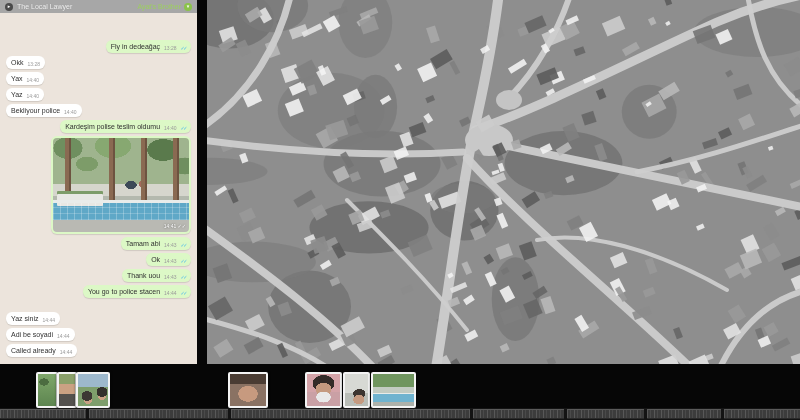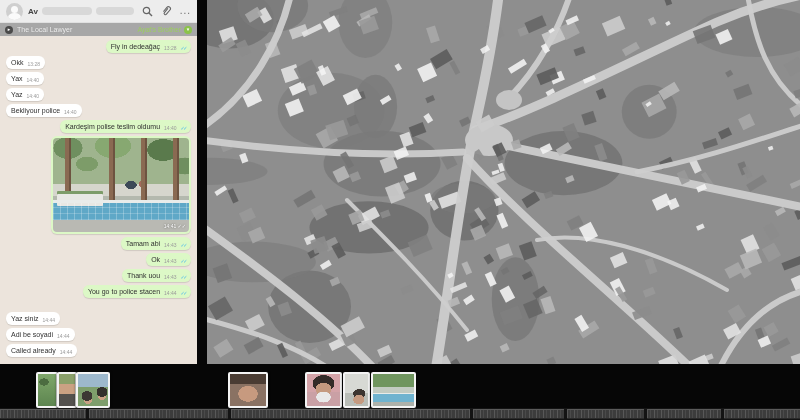--- a/index.html
+++ b/index.html
@@ -107,40 +107,20 @@
   .marker.small { border-left-width:3px; border-right-width:3px; border-top-width:4px; }
   .ruler { position:absolute; left:0; top:408px; width:800px; height:12px; background:#141414; }
   .ruler-seg { position:absolute; top:1px; height:10px; background:#3c3c3c;
     border-top:1px solid #5a5a5a; border-bottom:1px solid #2a2a2a;
     background-image:repeating-linear-gradient(90deg, #585858 0 1px, transparent 1px 3px, #4a4a4a 3px 4px, transparent 4px 7px); }
 </style>
 </head>
 <body>
 
 <div class="chat-panel">
-  <div class="chat-topbar">
-    <div class="avatar"></div>
-    <div class="contact-name">Av</div>
-    <div class="redact-pill" style="width:50px"></div>
-    <div class="redact-pill" style="width:38px"></div>
-    <div class="topbar-icons">
-      <span>
-        <svg class="icon-svg" width="11" height="11" viewBox="0 0 11 11">
-          <circle cx="4.5" cy="4.5" r="3.2" fill="none" stroke="#666" stroke-width="1.2"></circle>
-          <line x1="7" y1="7" x2="10" y2="10" stroke="#666" stroke-width="1.4"></line>
-        </svg>
-      </span>
-      <span>
-        <svg class="icon-svg" width="11" height="12" viewBox="0 0 11 12" style="transform:rotate(40deg)">
-          <path d="M3.5 8 L3.5 3 a2 2 0 0 1 4 0 L7.5 8.5 a1.3 1.3 0 0 1 -2.6 0 L4.9 3.5" fill="none" stroke="#666" stroke-width="1.1" stroke-linecap="round"></path>
-        </svg>
-      </span>
-      <span class="menu-dots">...</span>
-    </div>
-  </div>
 
   <div class="chat-titlebar">
     <span class="badge-dark">▸</span>
     <span class="title-left">The Local Lawyer</span>
     <span class="title-right">
       <span>Ayat's Brother</span>
       <span class="badge-green">▾</span>
     </span>
   </div>
 

